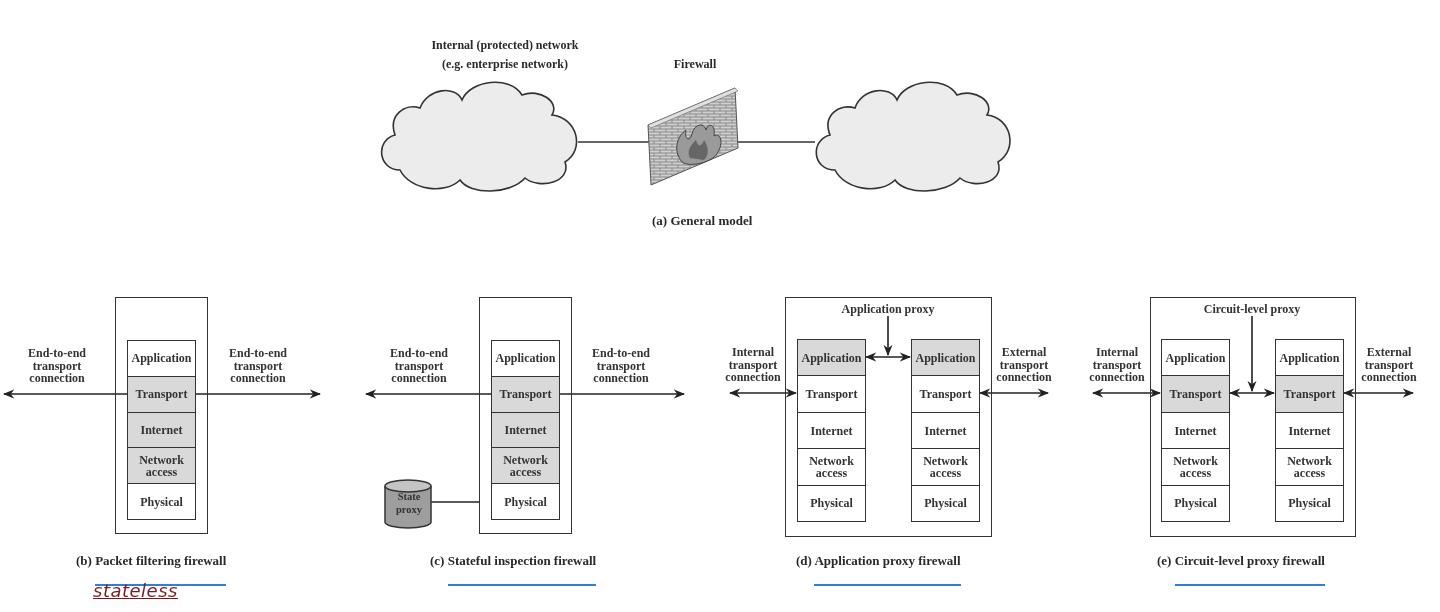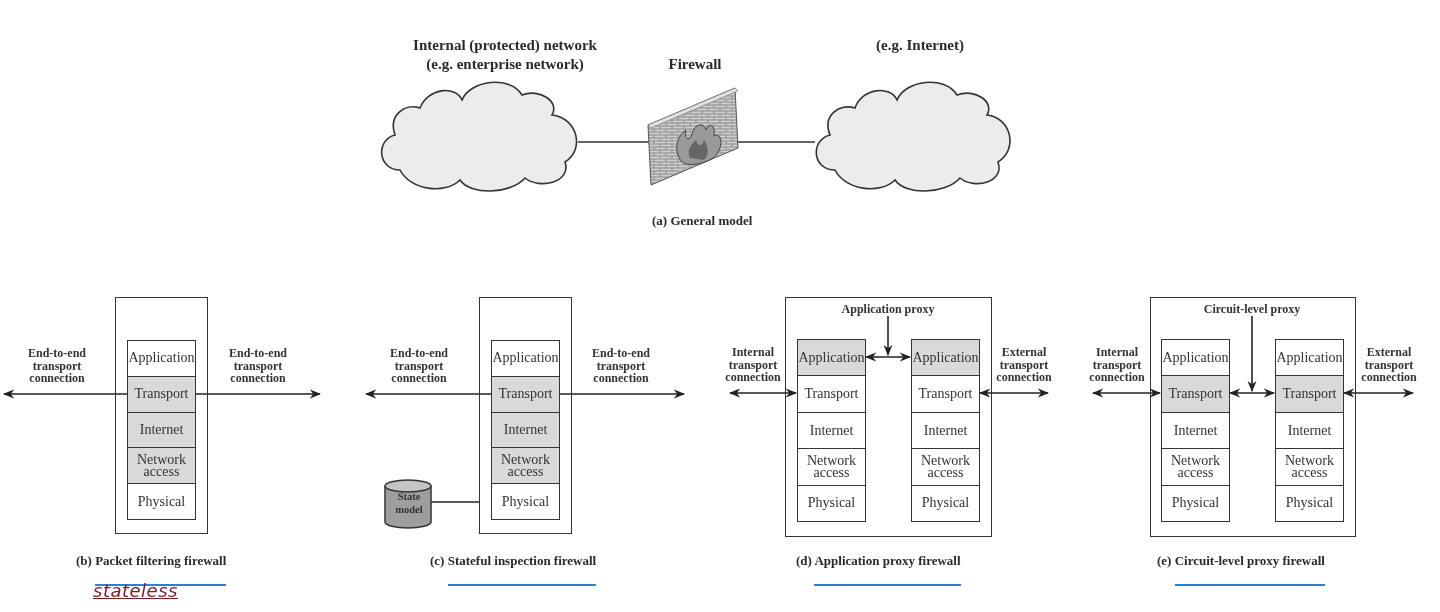--- a/index.html
+++ b/index.html
@@ -1,41 +1,40 @@
 <!DOCTYPE html>
 <html><head>
 <meta charset="utf-8">
 <style>
   html, body { margin:0; padding:0; background:#ffffff; }
   body { width:1440px; height:612px; position:relative; overflow:hidden;
          font-family:"Liberation Serif","DejaVu Serif",serif; color:#222; }
   .abs { position:absolute; }
-  .hdr { font-weight:bold; font-size:15px; text-align:center; line-height:19px; color:#2a2a2a; }
+  .hdr { font-weight:bold; font-size:12px; text-align:center; line-height:19px; color:#2a2a2a; }
   .small { font-weight:bold; font-size:12px; text-align:center; line-height:12.5px; color:#333; }
   .caption { font-weight:bold; font-size:13px; color:#2a2a2a; white-space:nowrap; }
   .caption .u { text-decoration:none; border-bottom:2px solid #2f7fd6; padding-bottom:16px; }
   .outer { position:absolute; border:1.5px solid #333; box-sizing:border-box; background:#fff; }
   .stack { position:absolute; box-sizing:border-box; border:1.5px solid #333; display:flex; flex-direction:column; }
   .layer { flex:1; border-bottom:1.5px solid #333; display:flex; align-items:center; justify-content:center;
-           font-weight:normal; font-size:14px; line-height:12px; text-align:center; color:#333; background:#fff; }
+           font-weight:bold; font-size:12px; line-height:12px; text-align:center; color:#333; background:#fff; }
   .layer:last-child { border-bottom:none; }
   .layer.shaded { background:#d9d9d9; }
   .handwritten { font-family:"DejaVu Sans",sans-serif; font-style:italic; color:#7f1d1d; font-size:18px; letter-spacing:0.5px;text-decoration:underline; }
   svg.overlay { position:absolute; left:0; top:0; pointer-events:none; }
 </style>
 </head>
 <body>
 
 <div class="abs hdr" style="left:380px;top:36px;width:250px;">
   <div>Internal (protected) network</div>
   <div>(e.g. enterprise network)</div>
 </div>
 <div class="abs hdr" style="left:650px;top:55px;width:90px;">Firewall</div>
 <div class="abs hdr" style="left:795px;top:36px;width:250px;">
-  <div>(e.g. Internet)</div>
 </div>
 
 <svg class="overlay" width="1440" height="612">
   <defs>
     <marker id="ah" viewBox="0 0 10 10" refX="9" refY="5" markerWidth="7" markerHeight="7" orient="auto-start-reverse">
       <path d="M0,1 L10,5 L0,9 L3,5 Z" fill="#222"></path>
     </marker>
     <pattern id="bricks" width="12" height="6" patternUnits="userSpaceOnUse">
       <rect width="12" height="6" fill="#8a8a8a"></rect>
       <rect x="0.5" y="0.5" width="11" height="2" fill="#cfcfcf"></rect>
@@ -121,21 +120,21 @@
   <div class="layer shaded">Internet</div>
   <div class="layer shaded" style="padding:0 8px;">Network access</div>
   <div class="layer">Physical</div>
 </div>
 <svg class="overlay" width="1440" height="612">
   <path d="M385,486 L385,522 A23,6 0 0 0 431,522 L431,486" fill="#9e9e9e" stroke="#333" stroke-width="1.5"></path>
   <ellipse cx="408" cy="486" rx="23" ry="6" fill="#c4c4c4" stroke="#333" stroke-width="1.5"></ellipse>
 </svg>
 <div class="abs small" style="left:385px;top:491px;width:48px;font-size:10.5px;">
   <div>State</div>
-  <div>model</div>
+  <div>proxy</div>
 </div>
 <div class="abs caption" style="left:430px;top:553px;">
   <span>(c)</span>
   <span class="u">Stateful inspection firewall</span>
 </div>
 
 <div class="abs small" style="left:722px;top:346px;width:62px;">
   <div>Internal</div>
   <div>transport</div>
   <div>connection</div>

